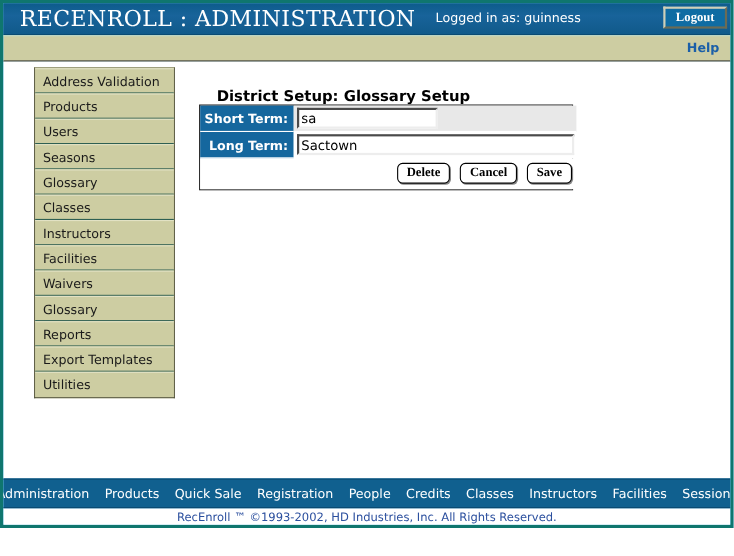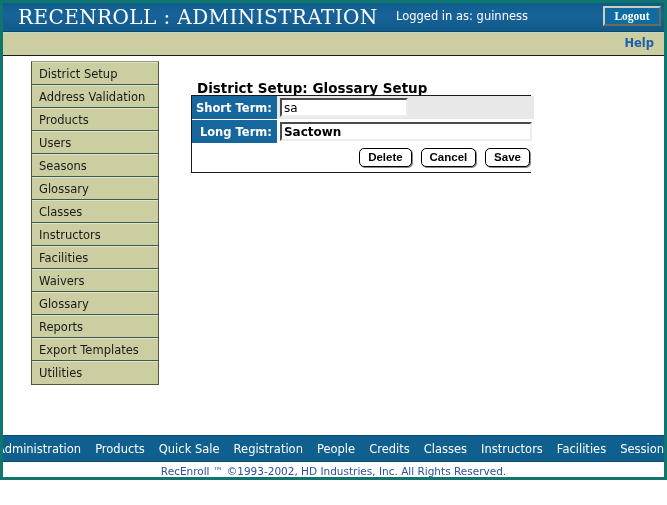--- a/index.html
+++ b/index.html
@@ -144,21 +144,21 @@
   
   .page-heading {
     position: absolute;
     left: 0;
     top: 8px;
     padding: 0;
   }
 
   .form-box {
     position: absolute;
-    left: 10px;
+    left: 0;
     top: 39px;
     width: 340px;
     box-sizing: border-box;
     border: 1px solid #1a1a1a;
     background: #ffffff;
   }
   .form-table {
     border-collapse: collapse;
     width: 100%;
   }
@@ -191,29 +191,29 @@
     font-family: "DejaVu Sans", sans-serif;
     font-size: 12px;
     color: #000000;
     padding: 1px 2px;
     background: #ffffff;
     border: 2px solid;
     border-color: #4a4a4a #ededed #ededed #4a4a4a;
     outline: none;
   }
   input.short { width: 128px; }
-  input.long  { width: 252px; font-weight: bold; }
+  input.long  { width: 252px; }
 
   .btn-row-cell {
     background: #ffffff;
     text-align: right;
     padding: 4px 4px 5px 0 !important;
   }
   .btn {
-    font-family: Liberation Sans, sans-serif;
+    font-family: Liberation Serif, serif;
     font-size: 11.5px;
     font-weight: bold;
     color: #000000;
     background: #ffffff;
     border: 1px solid #000000;
     border-radius: 5px;
     padding: 1px 8px 2px 8px;
     margin-left: 5px;
     box-shadow: 1px 1px 0 #888888;
     cursor: pointer;
@@ -266,21 +266,20 @@
     <div class="logout-btn">Logout</div>
   </div>
 
   <div class="helpbar">
     <a class="help-link">Help</a>
   </div>
 
   <div class="content-area">
 
     <div class="sidebar">
-      <div class="side-item">District Setup</div>
       <div class="side-item">Address Validation</div>
       <div class="side-item">Products</div>
       <div class="side-item">Users</div>
       <div class="side-item">Seasons</div>
       <div class="side-item">Glossary</div>
       <div class="side-item">Classes</div>
       <div class="side-item">Instructors</div>
       <div class="side-item">Facilities</div>
       <div class="side-item">Waivers</div>
       <div class="side-item">Glossary</div>

